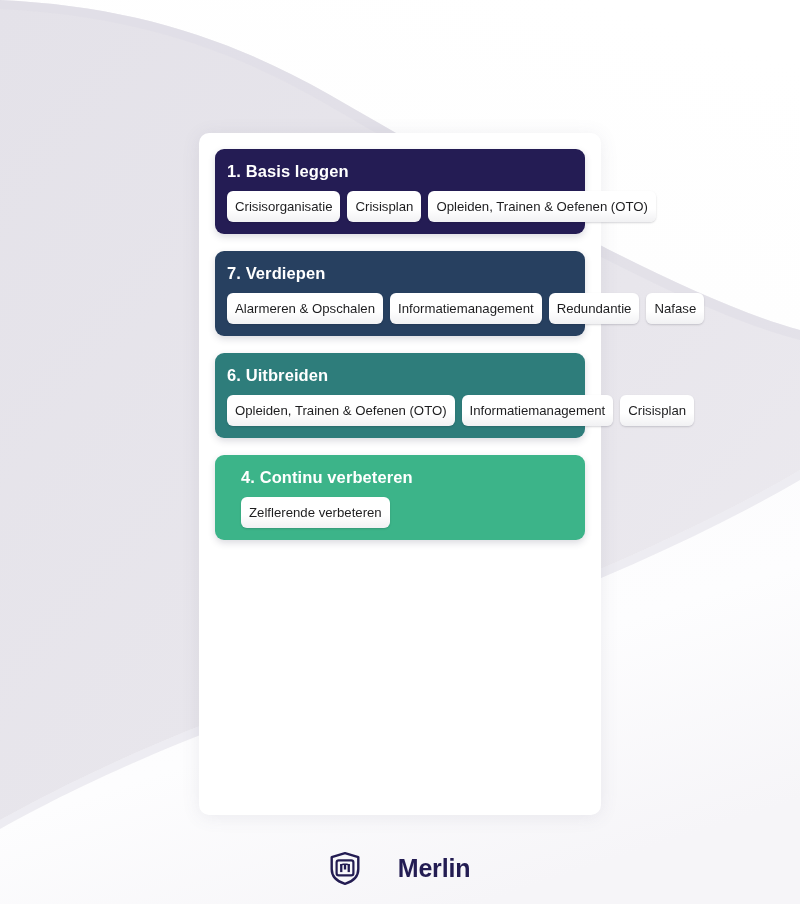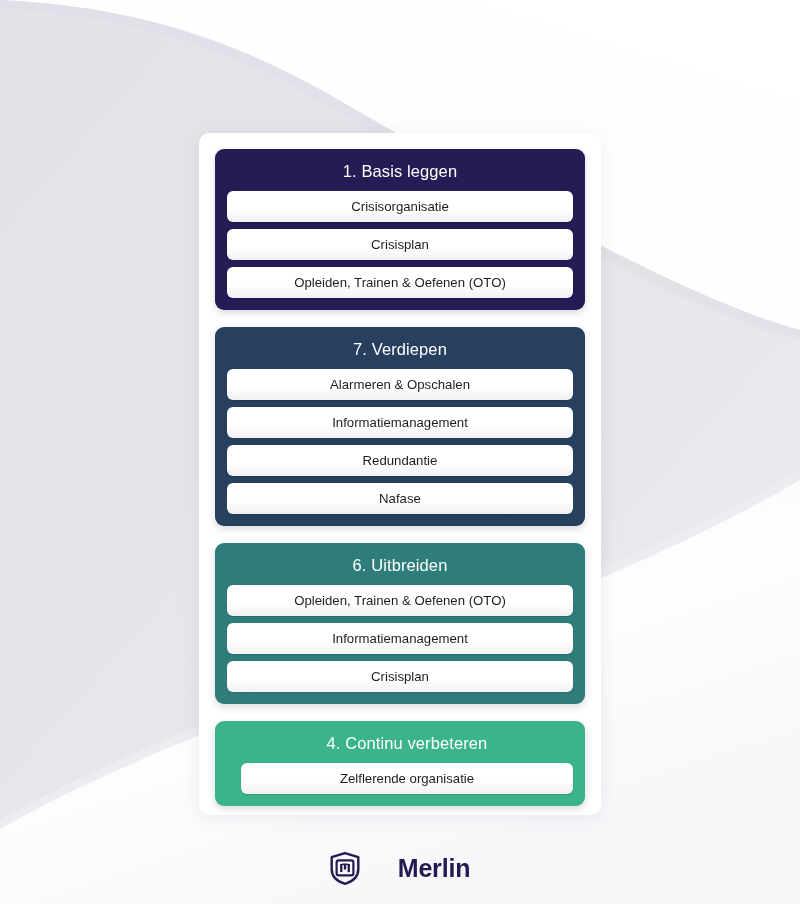--- a/index.html
+++ b/index.html
@@ -50,32 +50,32 @@
     gap: 17px;
   }
 
   .stage {
     border-radius: 9px;
     padding: 11px 12px 12px 12px;
     box-shadow: 0 3px 7px rgba(40,40,70,0.17);
   }
 
   .stage-title {
-    text-align: center;
+    text-align: left;
     color: #ffffff;
     font-size: 16.5px;
-    font-weight: normal;
+    font-weight: bold;
     letter-spacing: 0.1px;
     padding: 2px 0 10px 0;
     line-height: 1.15;
   }
 
   .items {
     display: flex;
-    flex-direction: column;
+    flex-direction: row;
     gap: 7px;
   }
 
   .item {
     background: linear-gradient(to bottom, #ffffff 0%, #ffffff 58%, #f1f1f3 100%);
     border-radius: 6px;
     height: 31px;
     display: flex;
     align-items: center;
     justify-content: center;
@@ -173,21 +173,21 @@
     <div class="items">
       <div class="item">Opleiden, Trainen &amp; Oefenen (OTO)</div>
       <div class="item">Informatiemanagement</div>
       <div class="item">Crisisplan</div>
     </div>
   </div>
 
   <div class="stage" style="background:#3cb489;padding-left:26px;">
     <div class="stage-title">4. Continu verbeteren</div>
     <div class="items">
-      <div class="item">Zelflerende organisatie</div>
+      <div class="item">Zelflerende verbeteren</div>
     </div>
   </div>
 
 </div>
 
 <div id="footer-logo">
   <svg id="logo-mark" width="30" height="33" viewBox="0 0 30 33" xmlns="http://www.w3.org/2000/svg">
 
     <path d="M15 1.2 L28.3 5.2 L28.3 17.0 C28.3 24.6 22.6 29.6 15 31.8
              C7.4 29.6 1.7 24.6 1.7 17.0 L1.7 5.2 Z" fill="none" stroke="#231c52" stroke-width="2.4" stroke-linejoin="round"></path>

